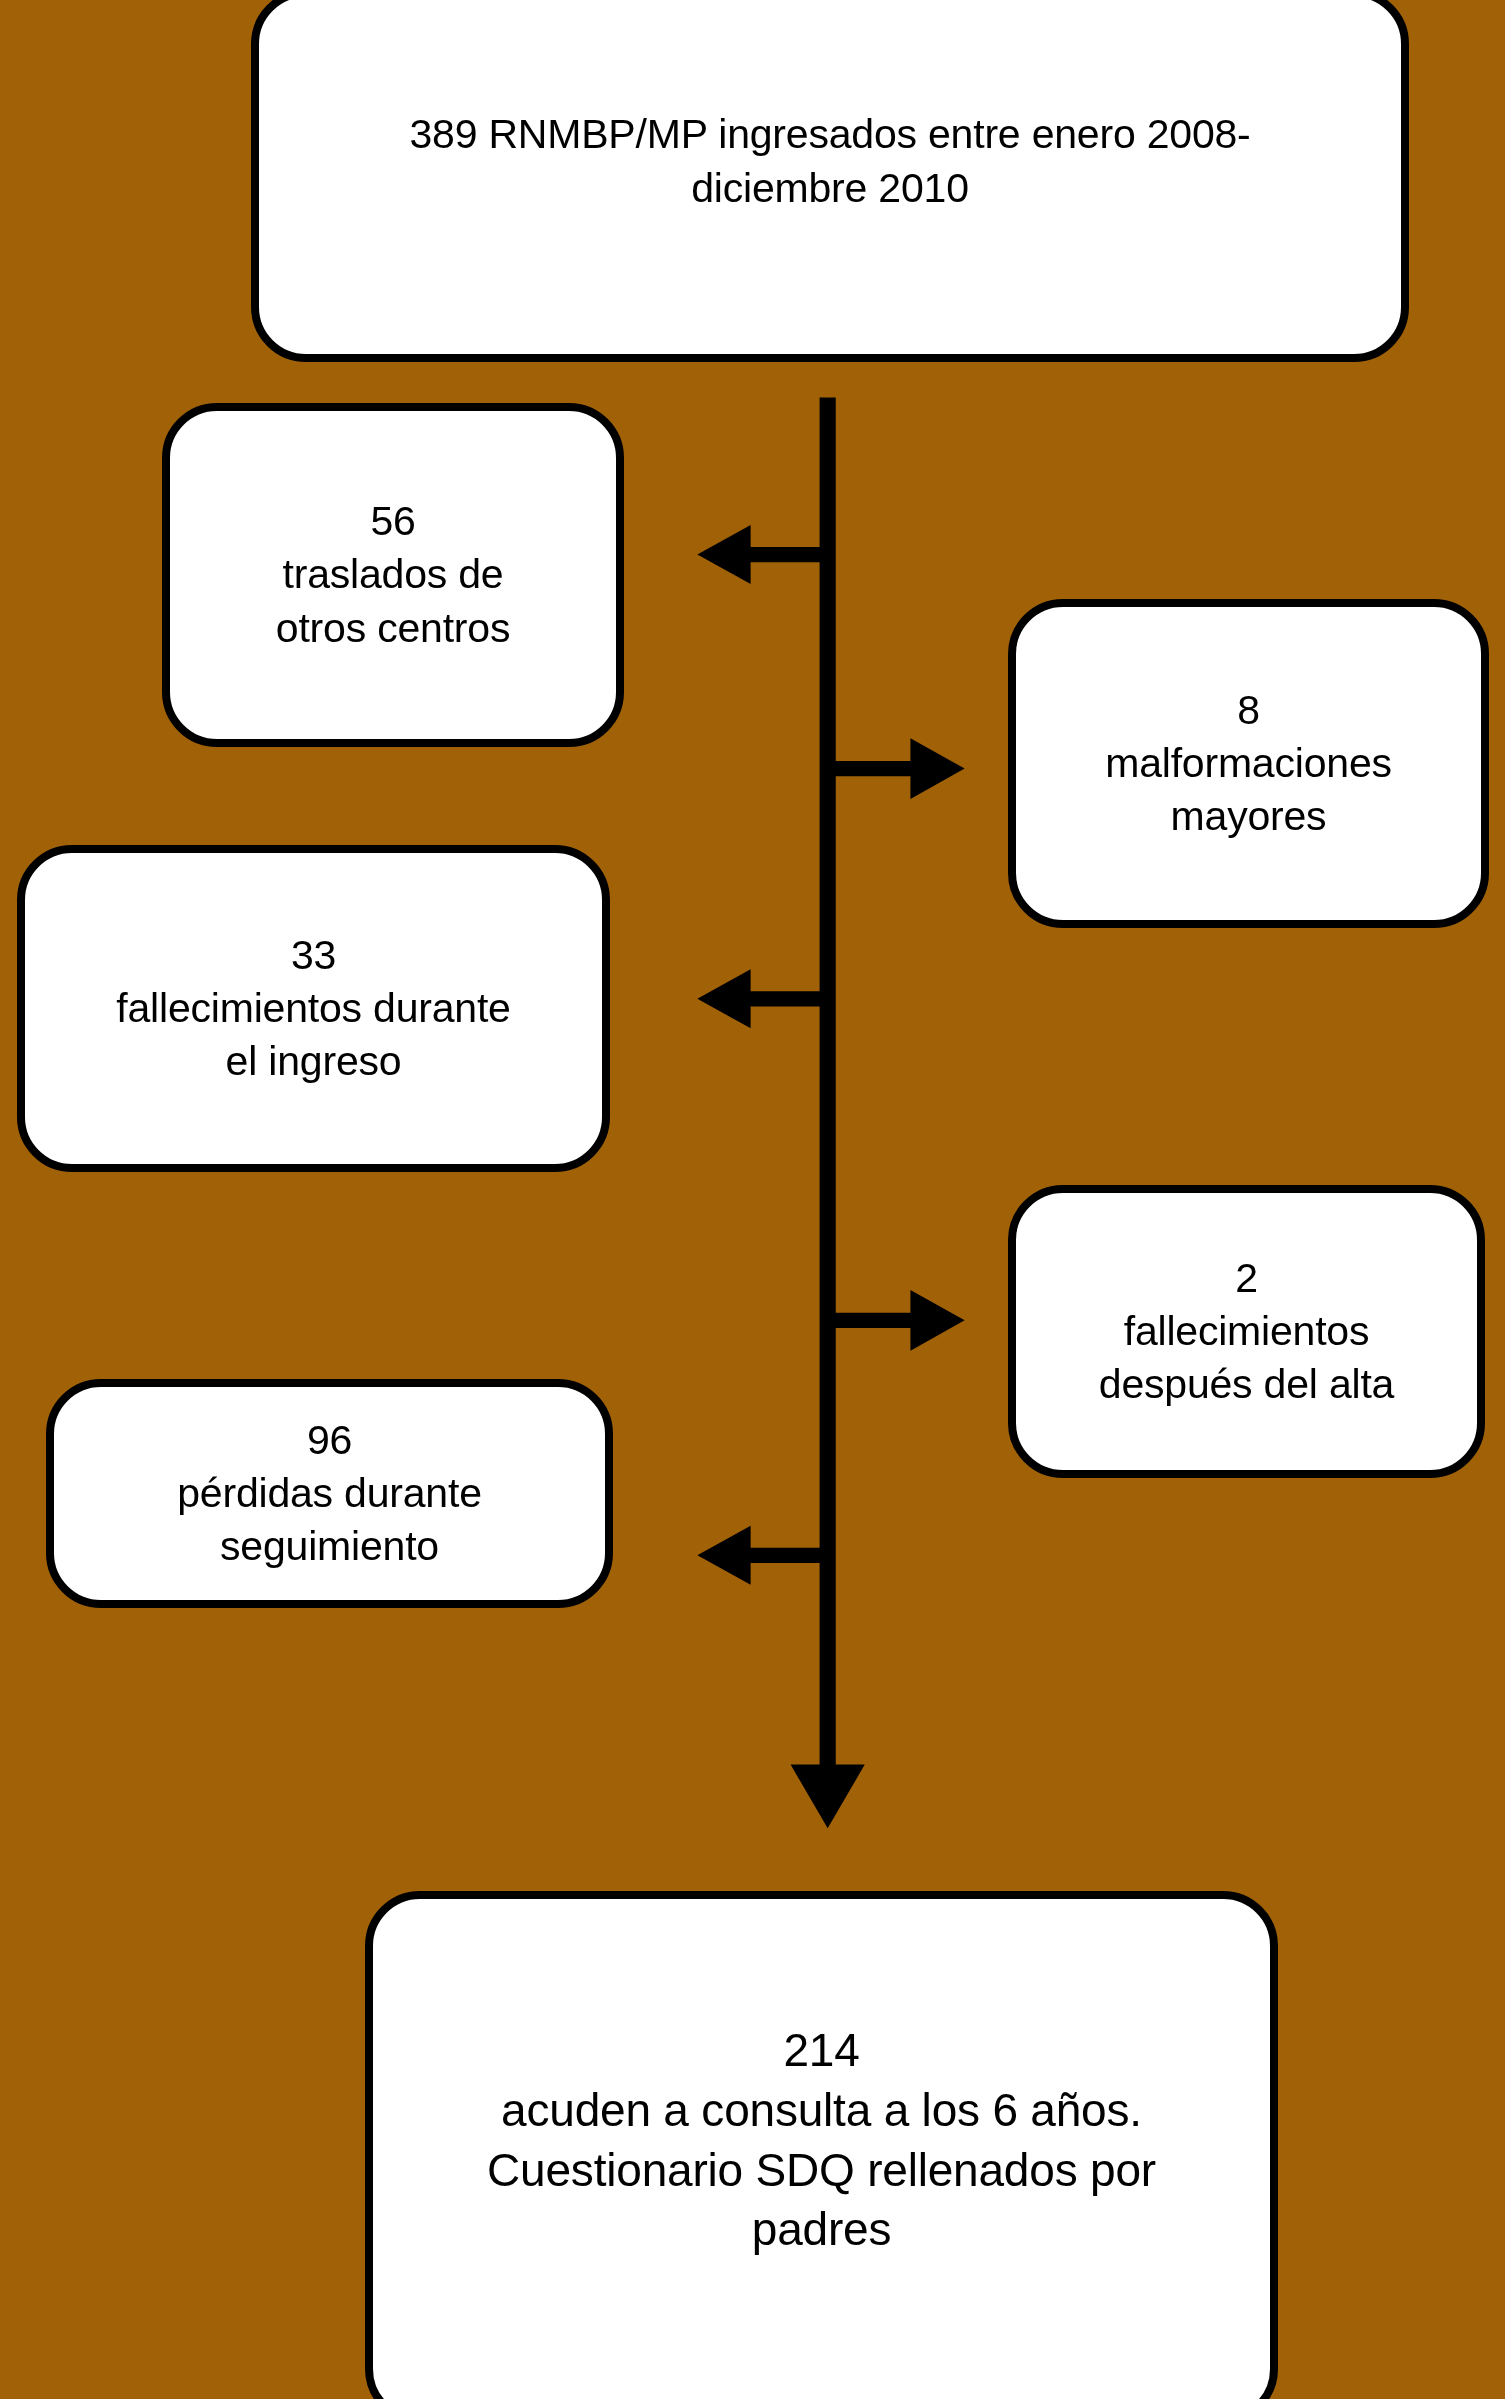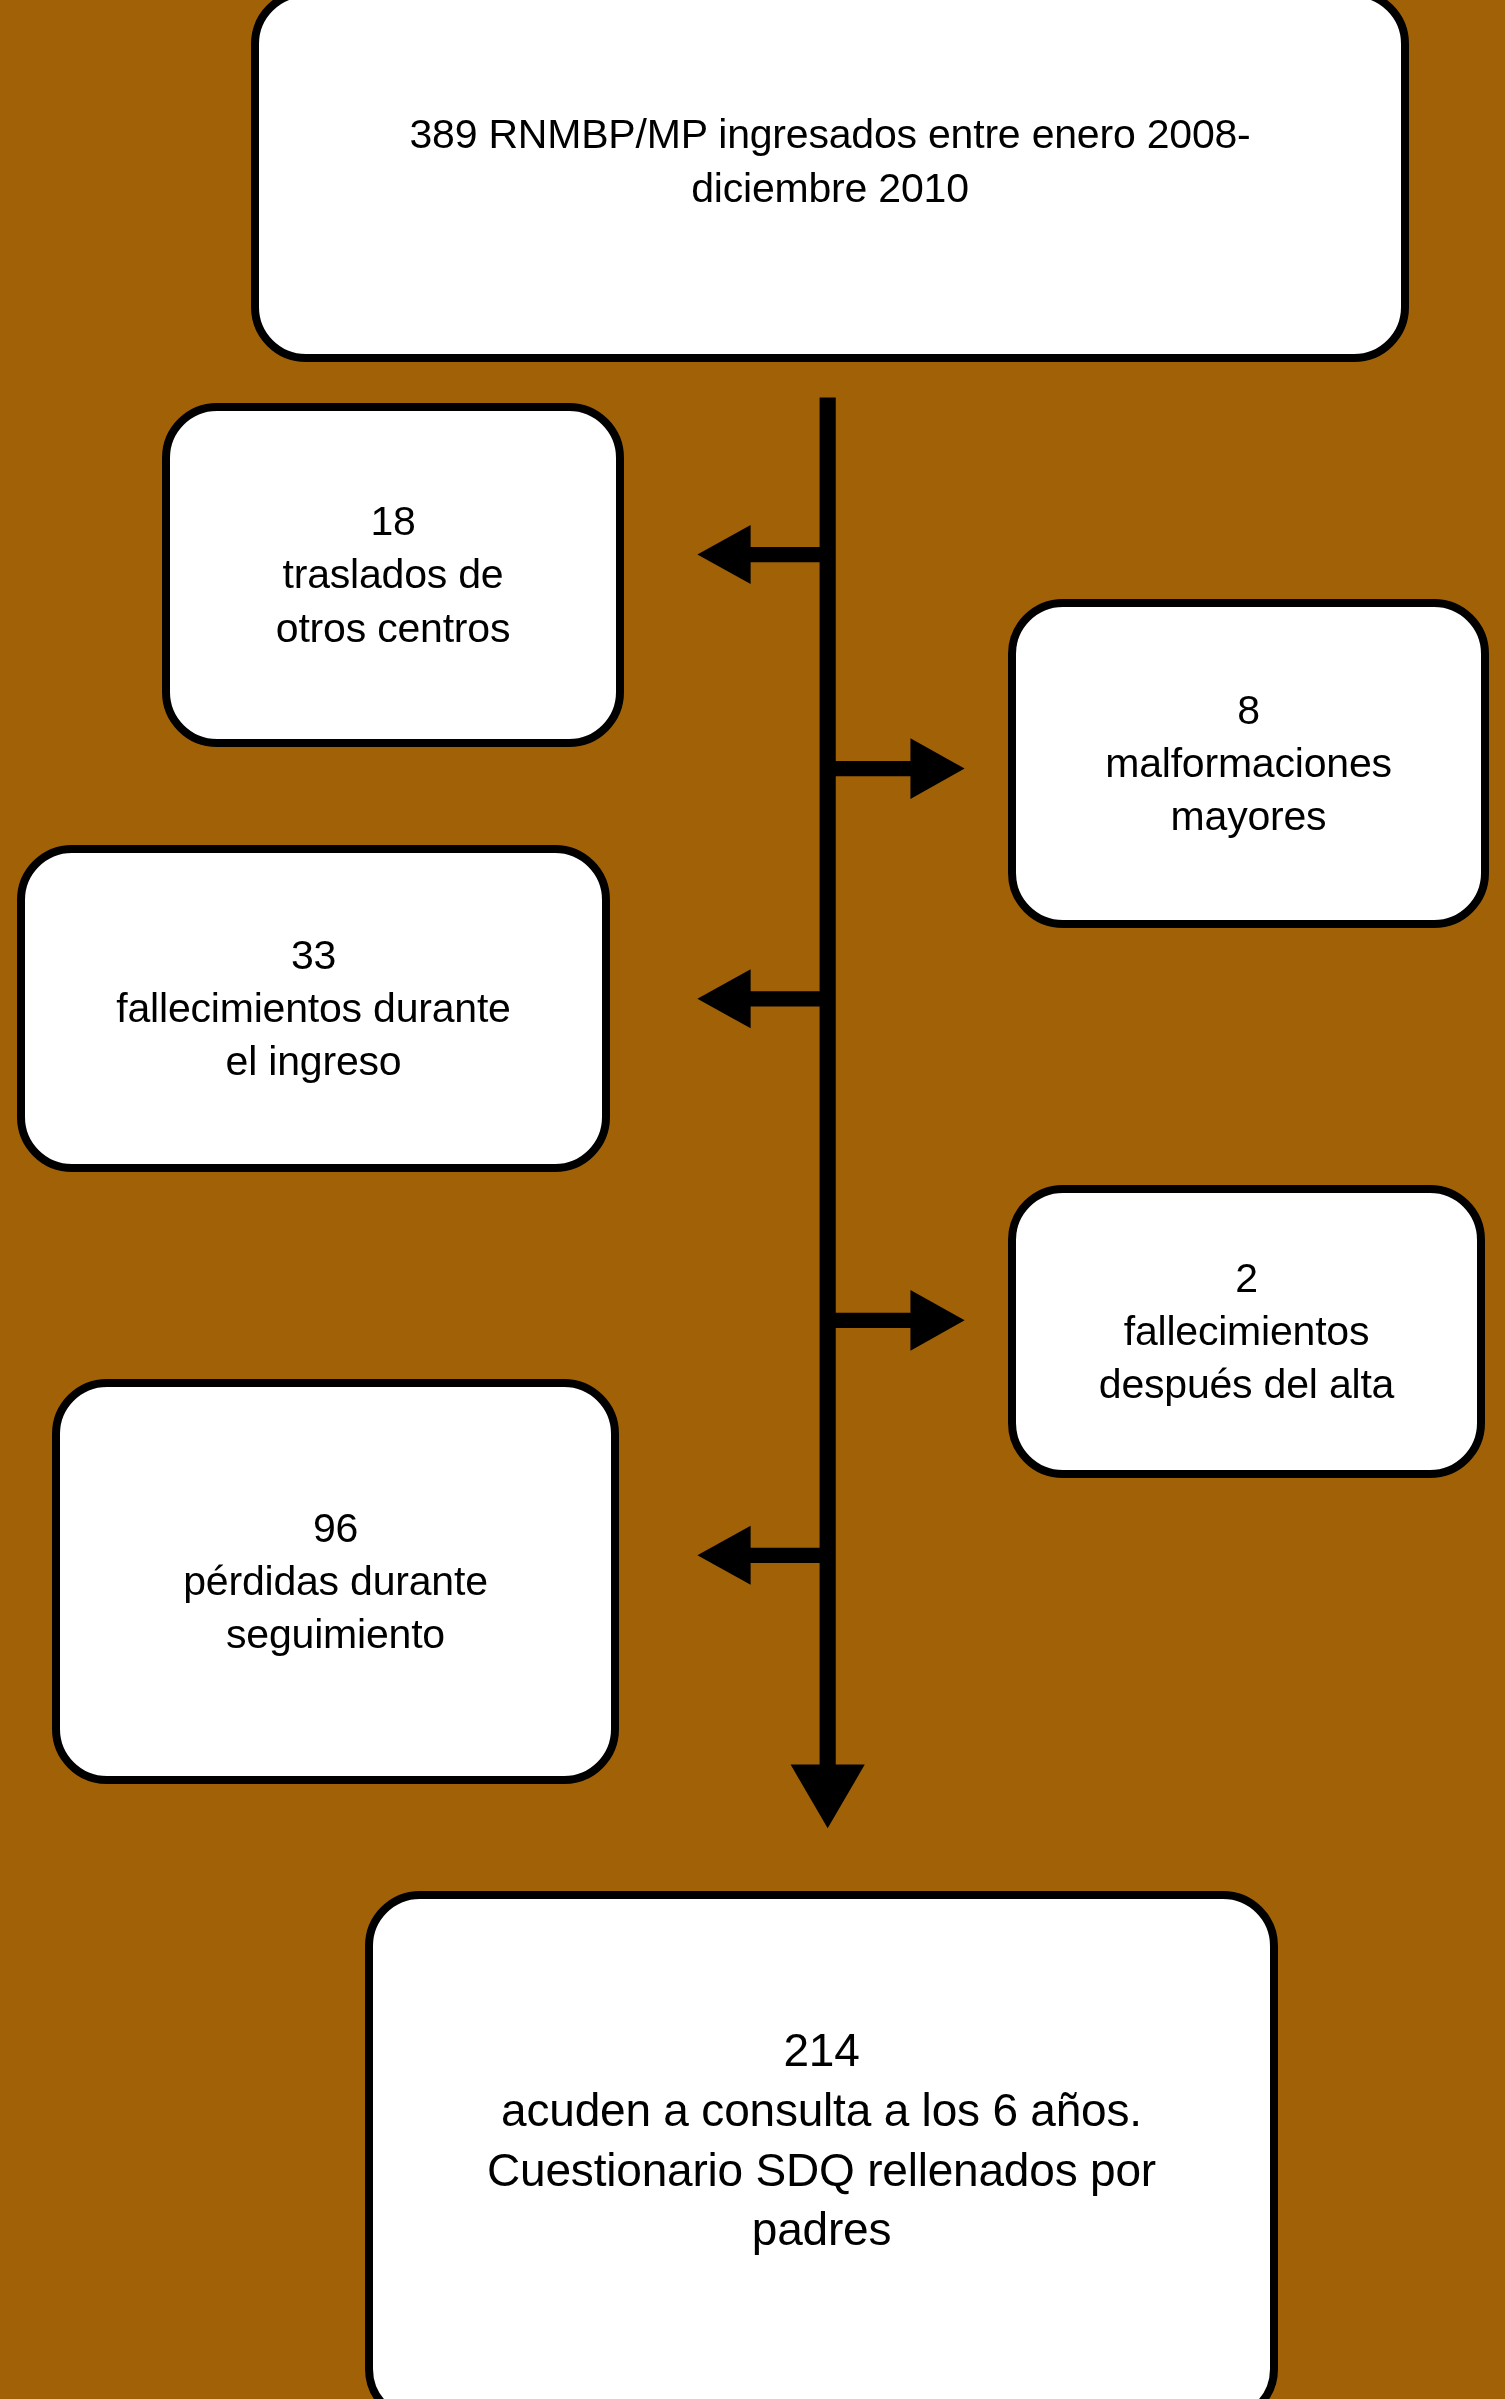--- a/index.html
+++ b/index.html
@@ -57,21 +57,21 @@
     left: 17px;   top: 845px;   width: 593px;  height: 327px;
   }
   #node-deaths-admission .label { font-size: 41px; }
 
   #node-deaths-discharge {
     left: 1008px; top: 1185px;  width: 477px;  height: 293px;
   }
   #node-deaths-discharge .label { font-size: 41px; }
 
   #node-losses {
-    left: 52px;   top: 1379px;  width: 567px;  height: 405px; justify-content: center;
+    left: 46px;   top: 1379px;  width: 567px;  height: 229px; justify-content: center;
   }
   #node-losses .label { font-size: 41px; }
 
   #node-followup {
     left: 365px;  top: 1891px;  width: 913px;  height: 533px;
   }
   #node-followup .label { font-size: 46px; margin-top: -34px; }
 
   
   #connectors {
@@ -119,21 +119,21 @@
       <polygon points="733,1635 789,1604 789,1666" fill="#000000"></polygon>
     </g>
   </svg>
 
   <div class="node" id="node-cohort">
     <span class="label">389 RNMBP/MP ingresados entre enero 2008-
 diciembre 2010</span>
   </div>
 
   <div class="node" id="node-transfers">
-    <span class="label">18
+    <span class="label">56
 traslados de
 otros centros</span>
   </div>
 
   <div class="node" id="node-malformations">
     <span class="label">8
 malformaciones
 mayores</span>
   </div>
 

